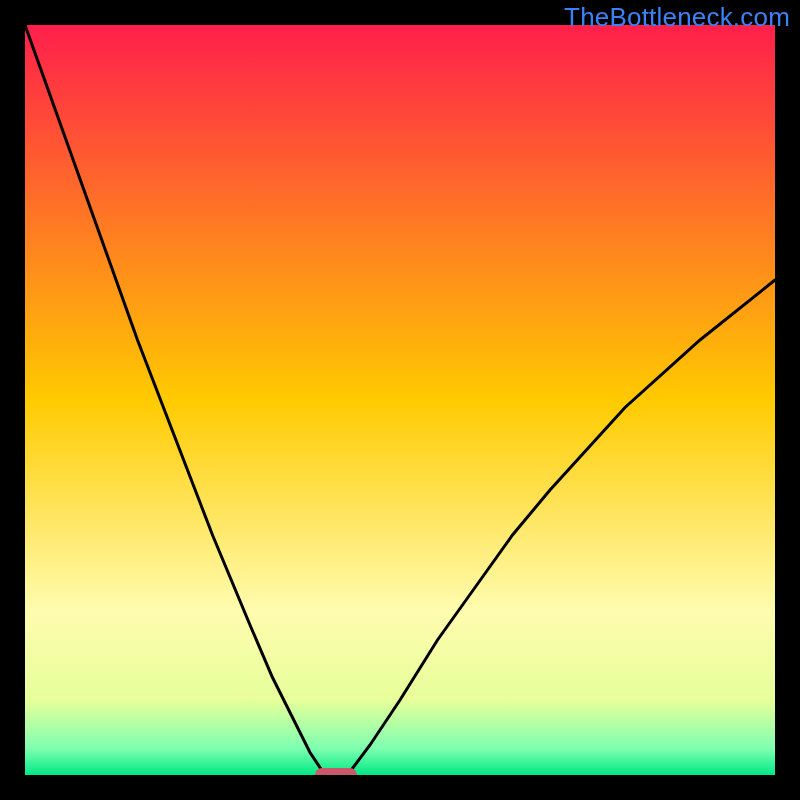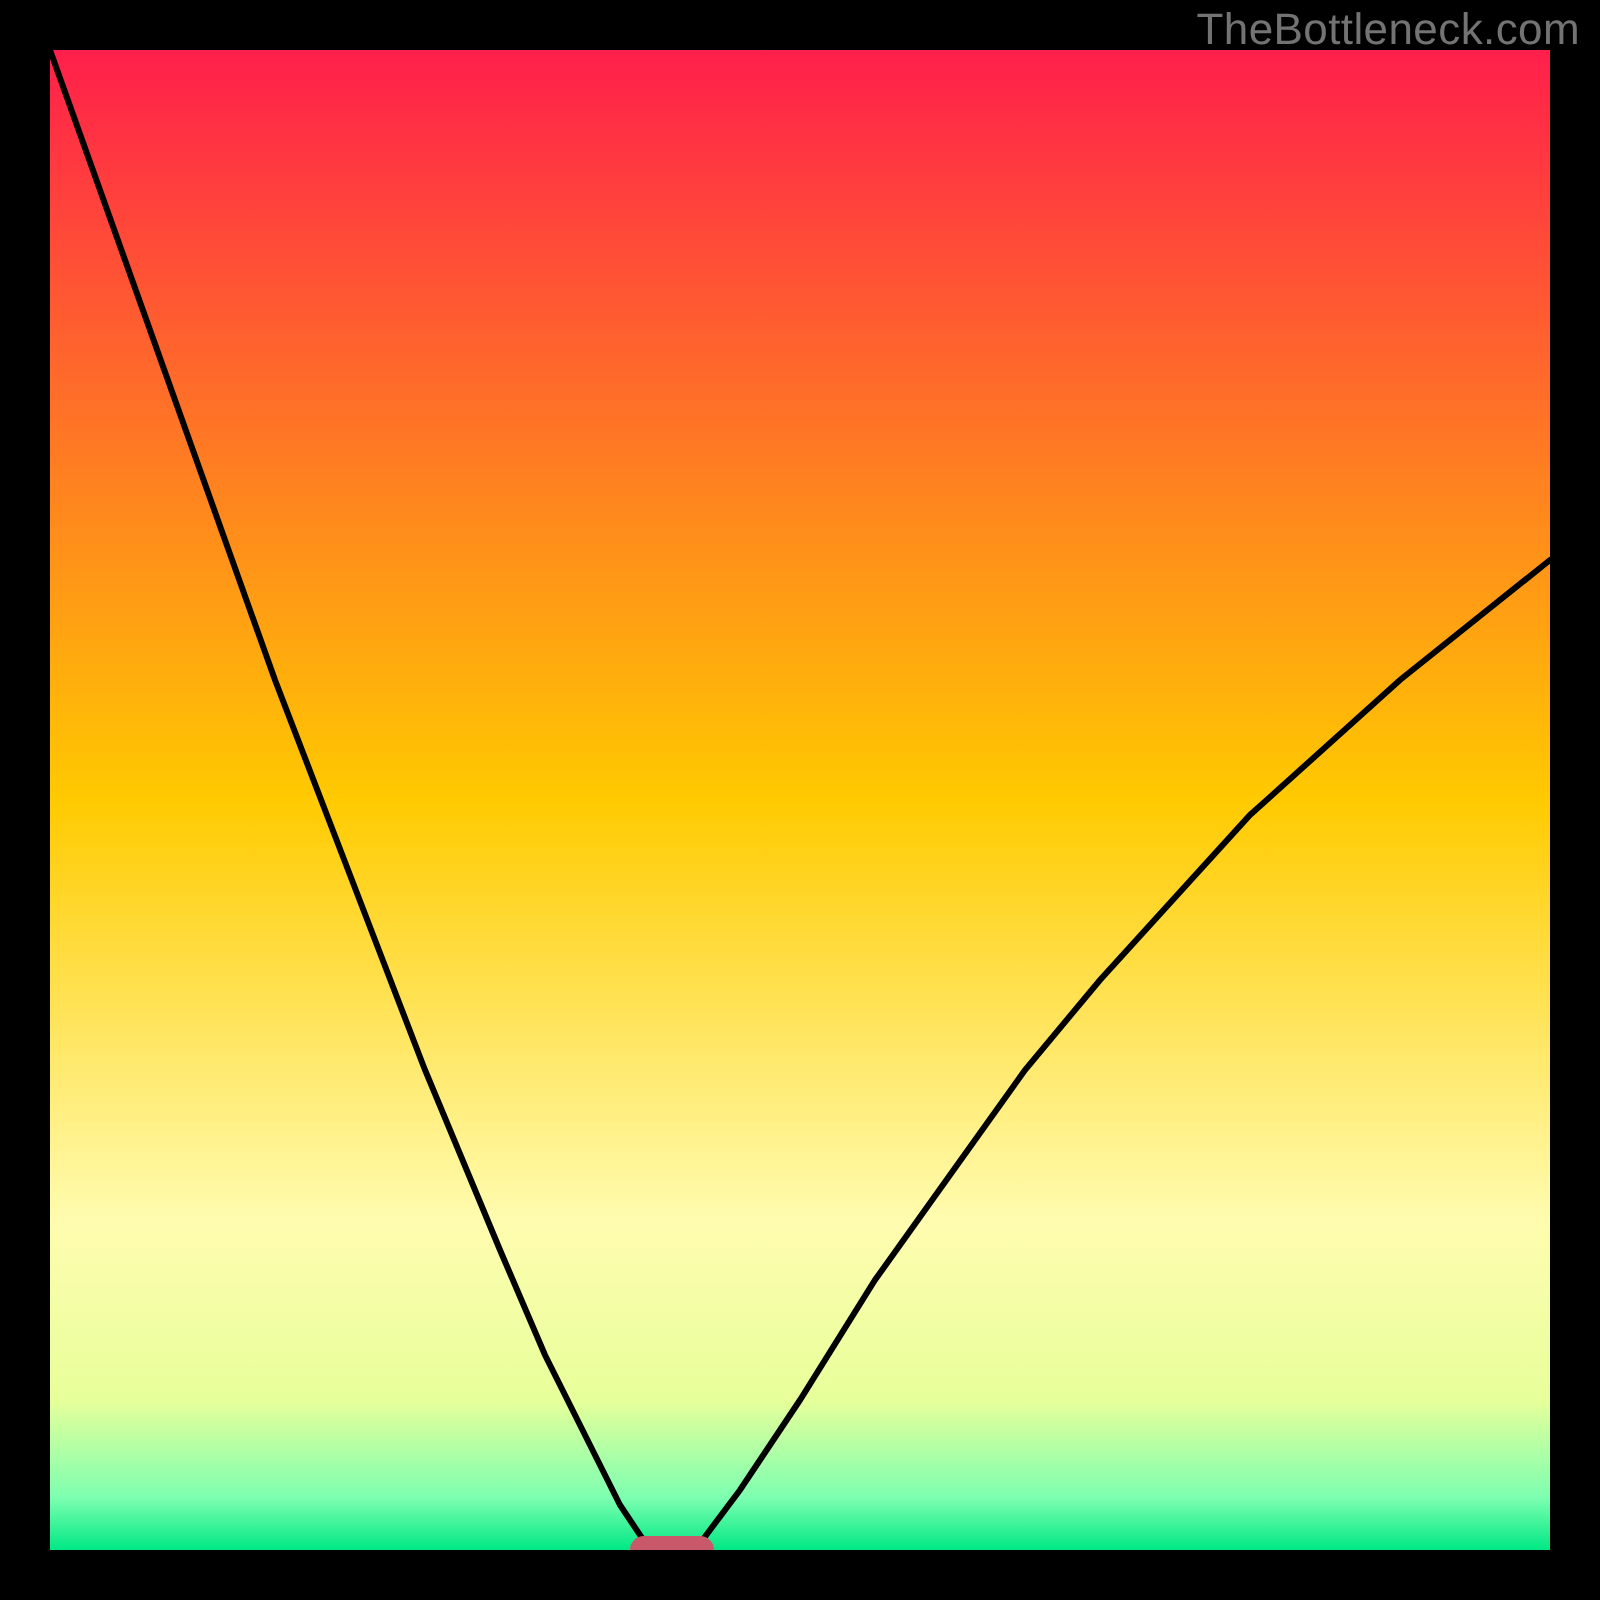--- a/index.html
+++ b/index.html
@@ -29,22 +29,22 @@
     inset: 0;
   }
   .curve {
     position: absolute;
     inset: 0;
   }
   .watermark {
     position: absolute;
     top: 2px;
     right: 10px;
-    color: #737373;
-    font-size: 22px;
+    color: #3b82f6;
+    font-size: 26px;
     font-weight: 500;
     letter-spacing: 0.2px;
   }
   .marker {
     position: absolute;
     width: 42px;
     height: 14px;
     border-radius: 7px;
     background: #c9586a;
     transform: translate(-50%, 50%);

